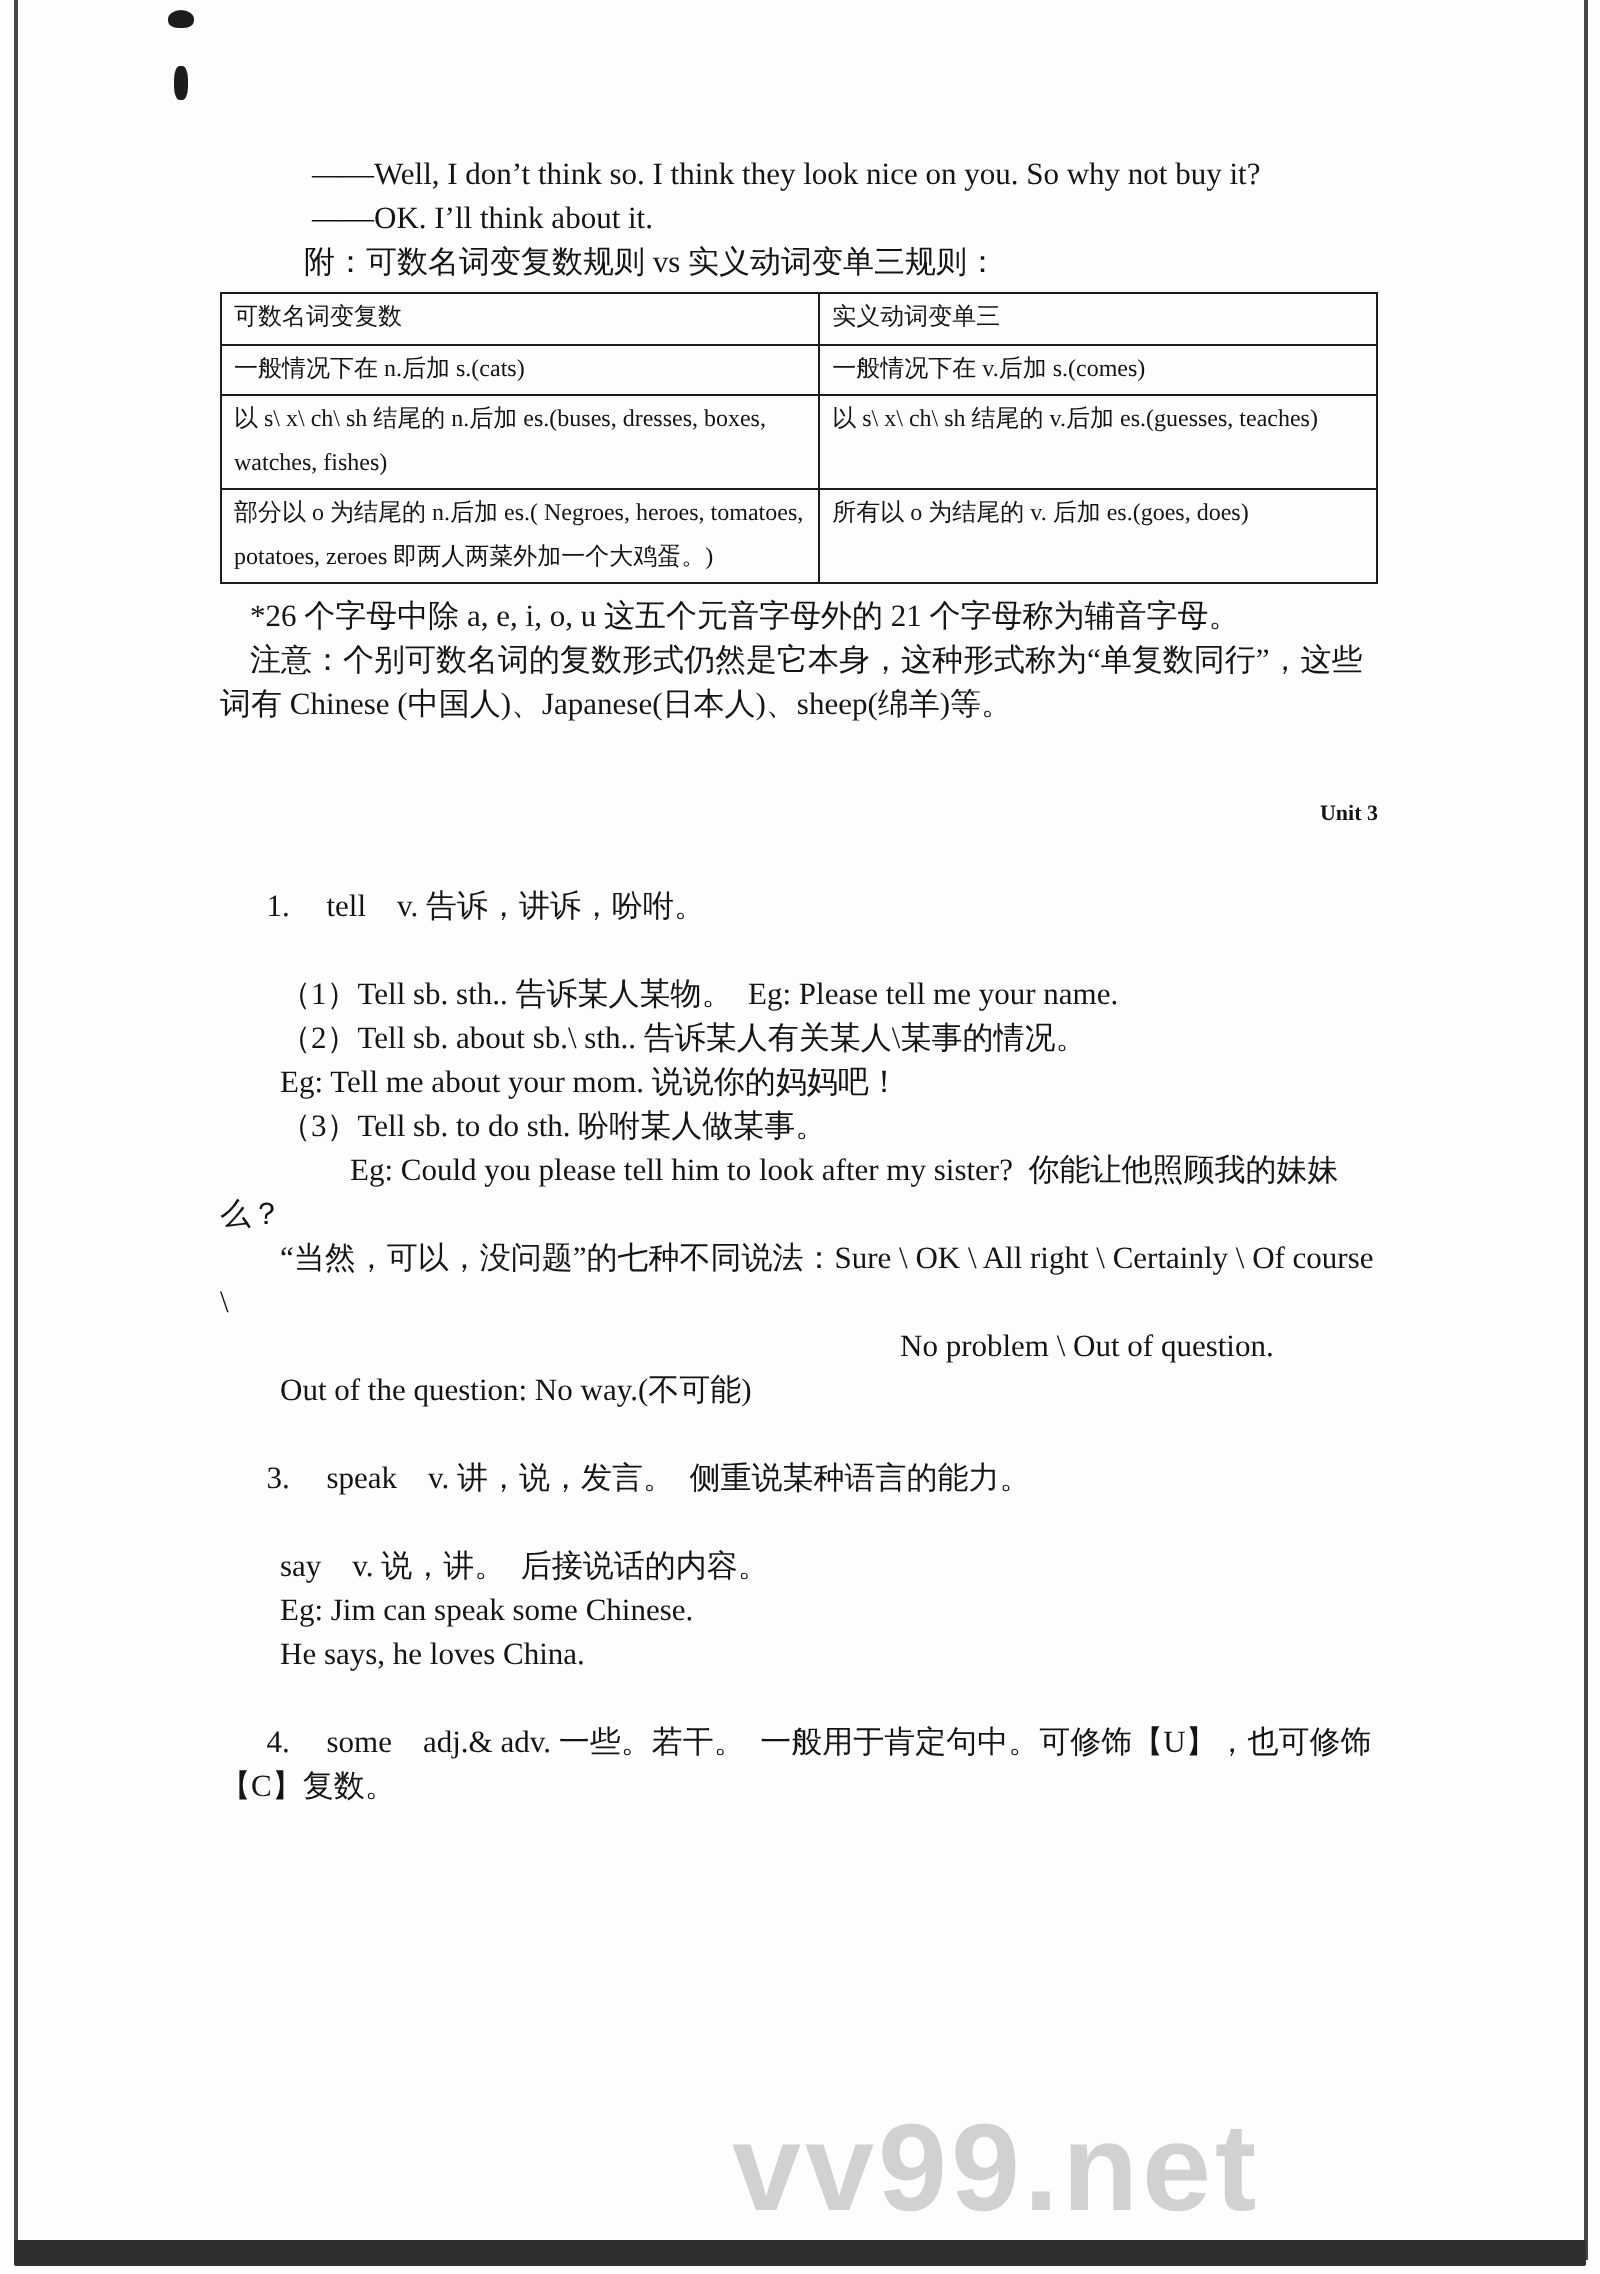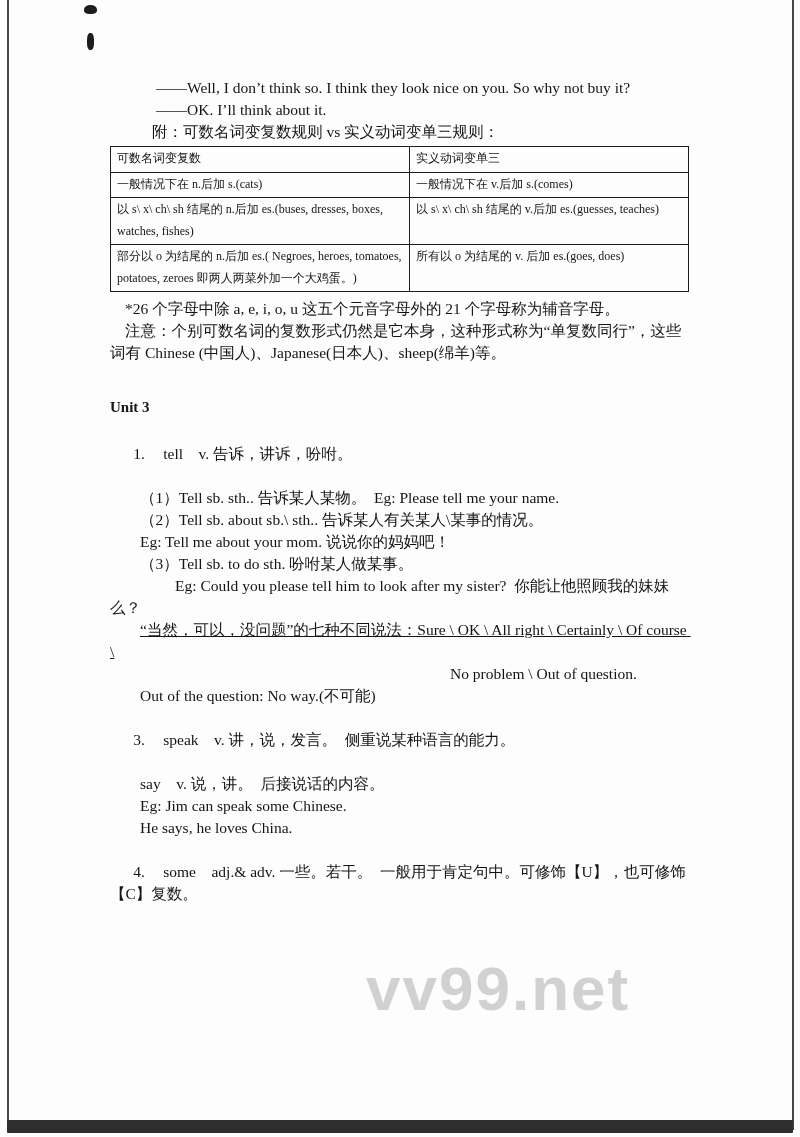--- a/index.html
+++ b/index.html
@@ -7,28 +7,28 @@
         font-family:"Liberation Serif","DejaVu Serif",serif;color:#141414;}
   .content{position:absolute;left:110px;top:77px;width:579px;font-size:15.5px;line-height:22px;}
   .t{white-space:pre-wrap;}
   .indent-dialogue{margin-left:46px;}
   .indent-intro{margin-left:14px;padding-left:28px;}
   table.rules{border-collapse:collapse;width:100%;margin-top:3px;table-layout:fixed;}
   .rules th,.rules td{border:1px solid #1c1c1c;padding:1px 6px 2px;vertical-align:top;
         font-weight:normal;text-align:left;font-size:12px;line-height:21.5px;white-space:pre-wrap;}
   .note1{margin-top:6px;text-indent:15px;}
   .note2{text-indent:15px;}
-  .unit-heading{margin-top:32px;margin-bottom:3px;text-align:left;font-weight:bold;font-size:15px;}
+  .unit-heading{margin-top:32px;margin-bottom:3px;text-align:right;font-weight:bold;font-size:11px;}
   .num{display:inline-block;width:30px;}
   .ml30{margin-left:30px;}
   .ml65{margin-left:30px;}
-  .ti30{text-indent:30px;text-decoration:underline;}
+  .ti30{text-indent:30px;}
   .ti65{text-indent:65px;}
   .ml340{margin-left:340px;}
-  .watermark{position:absolute;left:366px;top:953px;font-family:"Liberation Sans","DejaVu Sans",sans-serif;
+  .watermark{position:absolute;left:366px;top:1049px;font-family:"Liberation Sans","DejaVu Sans",sans-serif;
         font-weight:bold;font-size:62px;color:#c7c7c7;opacity:.8;letter-spacing:2px;z-index:1;}
   .content{z-index:2;}
   .edge{position:absolute;background:#474747;z-index:3;}
   .edge-left{left:7px;top:0;width:2px;height:1130px;}
   .edge-right{right:6px;top:0;width:2px;height:1130px;}
   .bottom-band{position:absolute;left:7px;right:7px;bottom:4px;height:13px;background:#2f2f2f;border-radius:1px;z-index:3;}
   .mark{position:absolute;background:#1d1d1d;z-index:3;}
   .mark-a{left:84px;top:5px;width:13px;height:9px;border-radius:50% 50% 40% 40%;}
   .mark-b{left:87px;top:33px;width:7px;height:17px;border-radius:40%;}
 </style>

